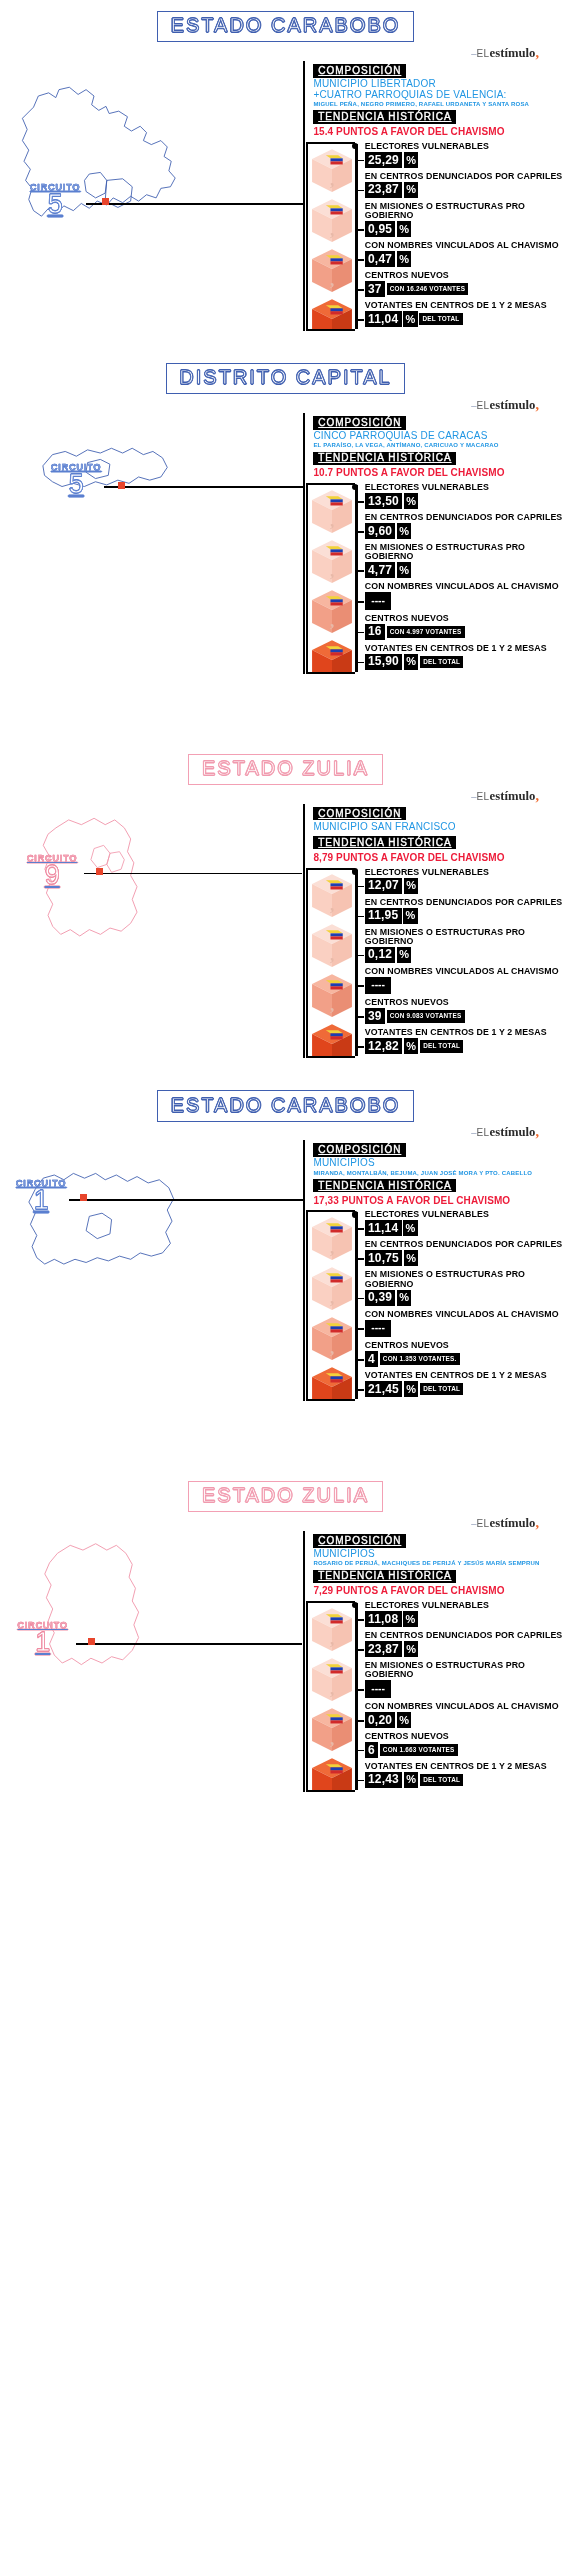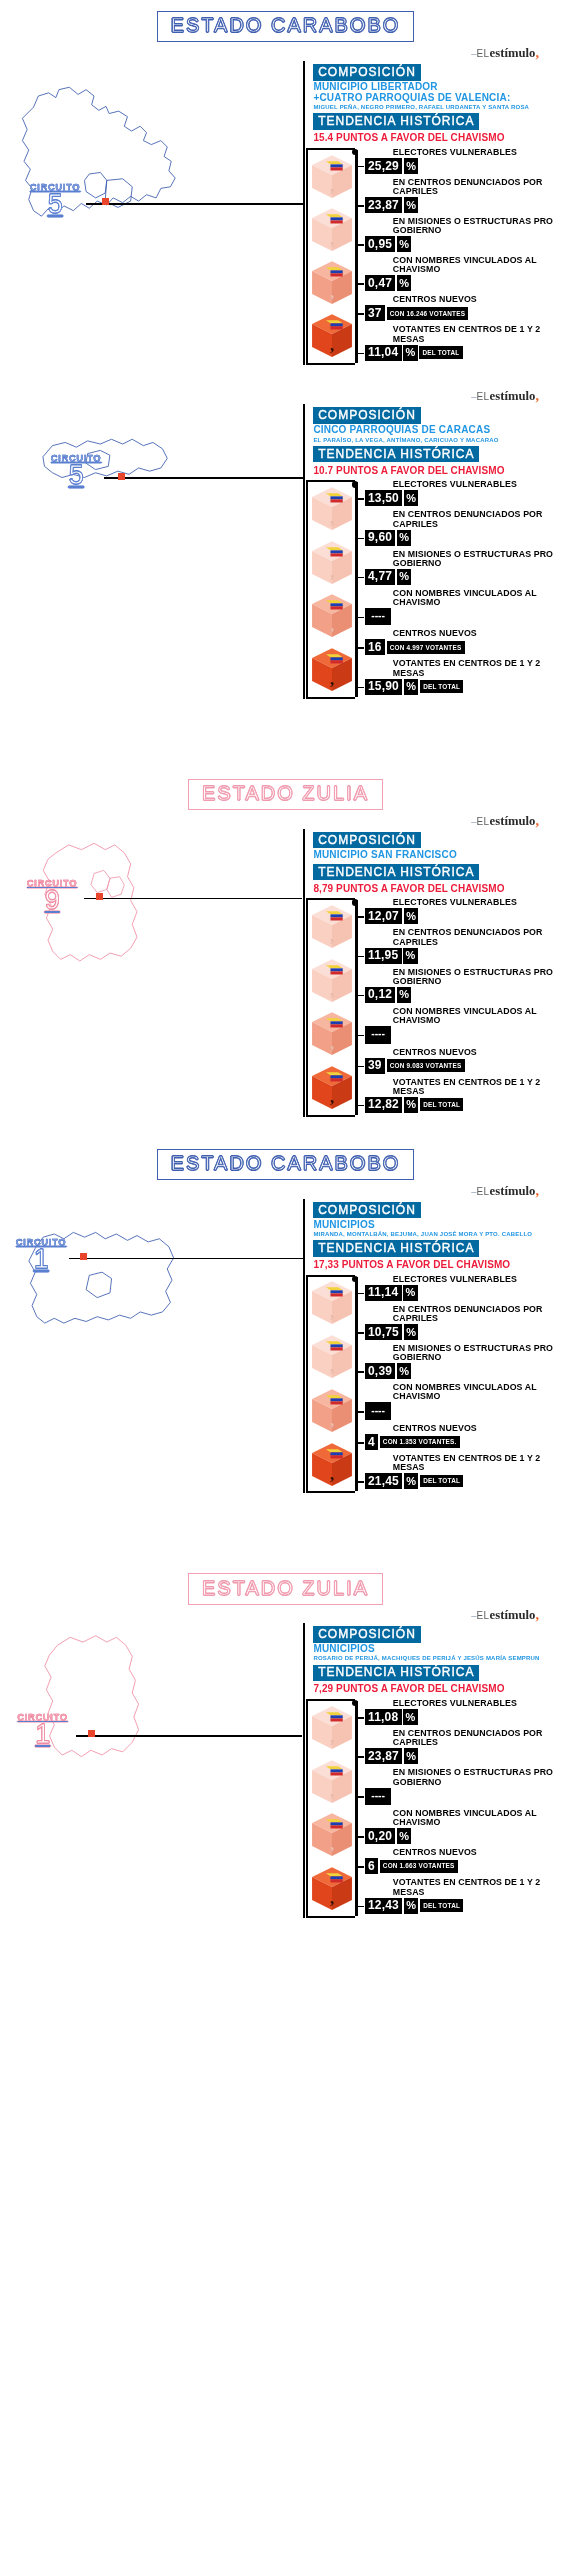--- a/index.html
+++ b/index.html
@@ -127,31 +127,32 @@
   .data-col::before {
     content:"";
     position:absolute;
     left: 0px; top: 0; bottom: 0;
     width: 2.4px;
     background:#000;
   }
 
   .hdr-badge {
     display:inline-block;
-    background:#0369a1;
+    background:#000000;
     color:#fff;
-    font-size: 12px;
+    font-size: 10px;
     letter-spacing: 1px;
     padding: 0.8px 4.8px 1.6px 4.8px;
     margin: 3.2px 0 1.6px 7.2px;
+    text-decoration: underline;
     -webkit-text-stroke:0.4px #ffffff;
   }
   .comp-main {
     color:#2196e3;
-    font-weight: 700;
+    font-weight: 400;
     font-size: 10px;
     line-height: 10.8px;
     letter-spacing:0.2px;
     margin-left: 7.2px;
   }
   .comp-sub {
     color:#2196e3;
     font-weight: 700;
     font-size: 6px;
     letter-spacing:0.2px;
@@ -207,21 +208,20 @@
   .metric {
     margin-bottom: 4px;
     position: relative;
   }
   .metric-label {
     font-size: 8.8px;
     font-weight: 700;
     line-height: 9.2px;
     letter-spacing:0.1px;
     color:#000;
-    margin-left:28px;
   }
   .metric-valrow {
     display:flex;
     align-items:center;
     margin-top: 0.8px;
     position:relative;
   }
   .tick {
     position:absolute;
     left:-9.6px;
@@ -429,20 +429,25 @@
           <span class="note">DEL TOTAL</span>
         </div>
       </div>
           </div>
         </div>
       </div>
     </div>
     <div class="spacer"></div>
   </section>
   <section class="block">
+    <div class="title-wrap">
+      <div class="title-box ">
+        <div class="title-text">DISTRITO CAPITAL</div>
+      </div>
+    </div>
 
     <div class="brand">
       <span class="dash">–</span><span class="el">EL</span><span class="est">estímulo</span><span class="cm">,</span>
     </div>
 
     <div class="body-row">
       <div class="map-col">
         <svg width="295" height="104" viewBox="0 0 370 130">
     <path d="M40 66 L52 52 L68 48 L82 54 L96 46 L112 50 L126 44 L140 50 L152 44 L166 52
              L178 48 L190 56 L196 68 L188 80 L174 84 L160 80 L148 88 L134 84 L120 90

